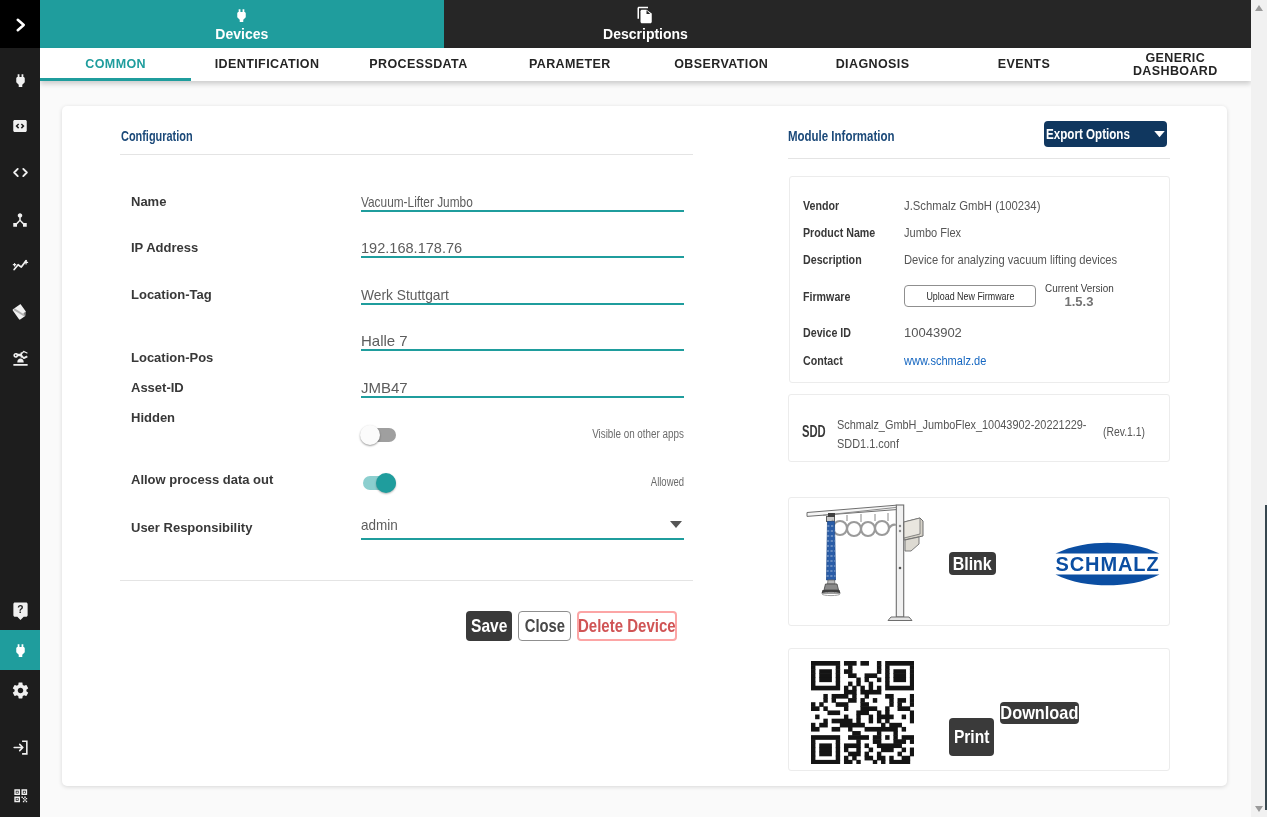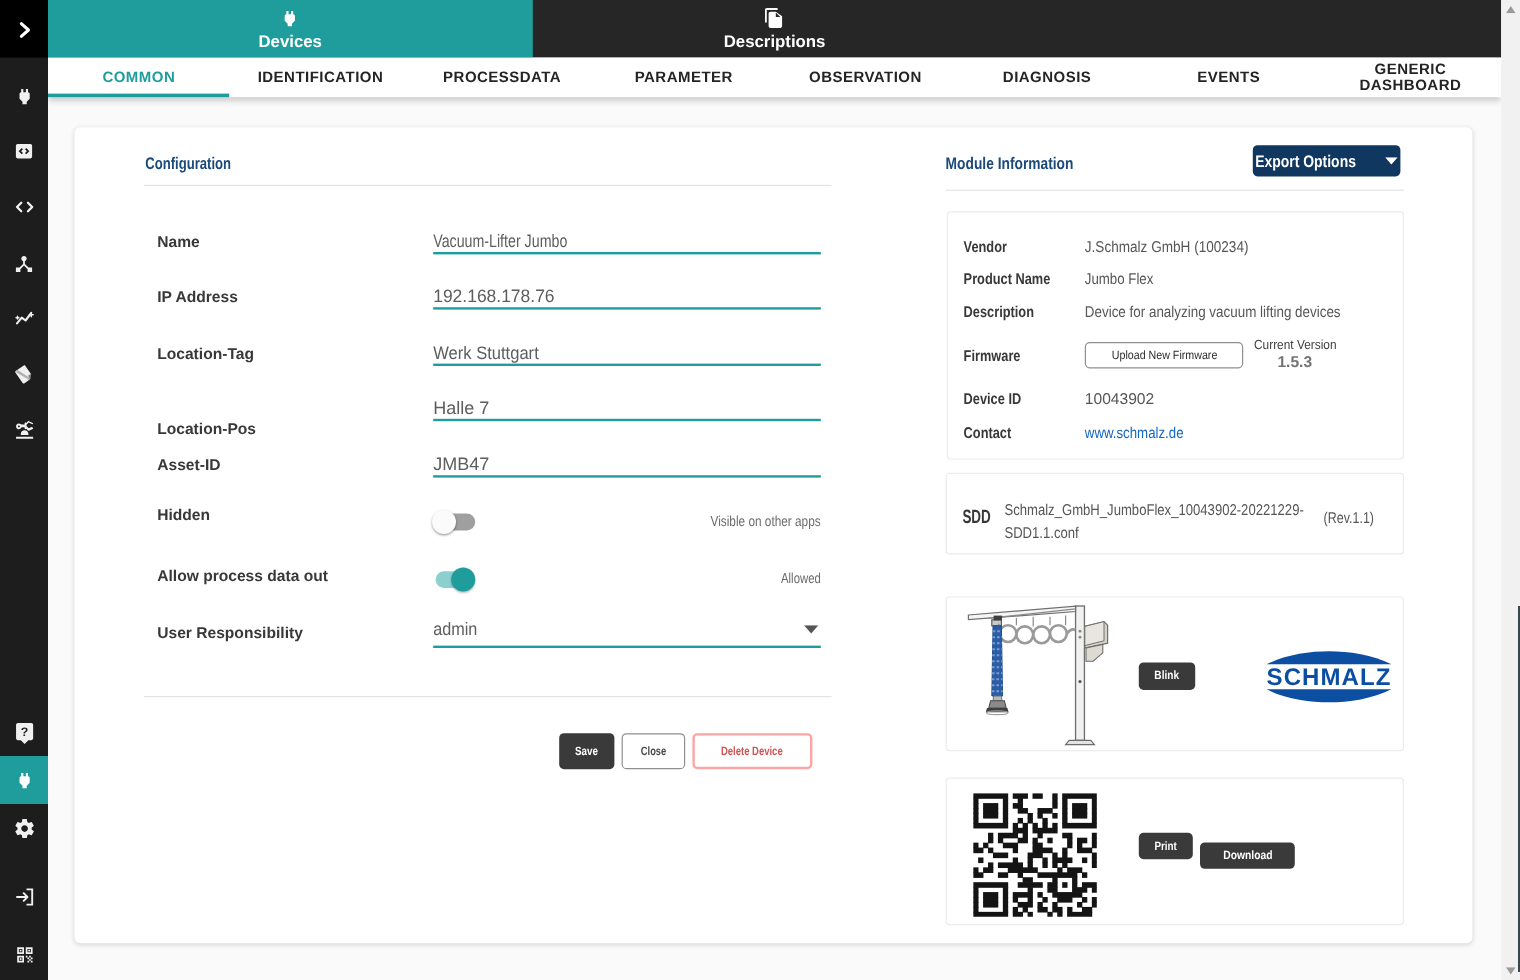--- a/index.html
+++ b/index.html
@@ -41,21 +41,21 @@
 
 
 .toggle { position:absolute; left:301px; width:33px; height:14px; border-radius:7px; }
 .toggle .knob { position:absolute; top:-3px; width:20px; height:20px; border-radius:50%; }
 .toggle.off { background:#9f9f9f; }
 .toggle.off .knob { left:-3px; background:#fbfbfb; box-shadow:0 1px 2px rgba(0,0,0,0.4); }
 .toggle.on { background:#8ccfcf; }
 .toggle.on .knob { right:0px; background:#1f9d9d; box-shadow:0 1px 2px rgba(0,0,0,0.3); }
 
 
-.btn { position:absolute; display:flex; align-items:center; justify-content:center; border-radius:4px; font-size:10px; font-weight:bold; white-space:nowrap; }
+.btn { position:absolute; display:flex; align-items:center; justify-content:center; border-radius:4px; font-size:19px; font-weight:bold; white-space:nowrap; }
 .btn span { display:inline-block; }
 .btn-dark { background:#3a3a3a; color:#fff; }
 .btn-outline { background:#fff; border:1px solid #8f8f8f; color:#484848; }
 .btn-red { background:#fff; border:2px solid #fca5a5; color:#d05455; }
 
 
 .ibox { position:absolute; background:#fff; border:1px solid #ececec; border-radius:3px; }
 .ilabel { position:absolute; font-size:13px; font-weight:bold; color:#383838; white-space:nowrap; transform-origin:left center; transform:scaleX(0.82); }
 .ivalue { position:absolute; font-size:13px; color:#565656; white-space:nowrap; transform-origin:left center; }
 a.link { color:#1667c1; text-decoration:none; }
@@ -182,21 +182,21 @@
   <div class="uline" style="top:197px;"></div>
 
   <div class="flabel" style="top:244px;">Location-Pos</div>
   <div class="fvalue" style="top:226px;">Halle 7</div>
   <div class="uline" style="top:243px;"></div>
 
   <div class="flabel" style="top:274px;">Asset-ID</div>
   <div class="fvalue" style="top:273px;">JMB47</div>
   <div class="uline" style="top:290px;"></div>
 
-  <div class="flabel" style="top:315px;">Hidden</div>
+  <div class="flabel" style="top:304px;">Hidden</div>
   <div class="toggle off" style="top:322px;">
       <div class="knob"></div>
     </div>
   <div class="fnote" style="top:321px; transform:scaleX(0.82);">Visible on other apps</div>
 
   <div class="flabel" style="top:366px;">Allow process data out</div>
   <div class="toggle on" style="top:370px;">
       <div class="knob"></div>
     </div>
   <div class="fnote" style="top:369px; transform:scaleX(0.79);">Allowed</div>
@@ -445,21 +445,21 @@
           <rect x="65.92" y="94.76" width="8.54" height="4.67"></rect>
           <rect x="78.28" y="94.76" width="4.42" height="4.67"></rect>
           <rect x="90.64" y="94.76" width="8.54" height="4.67"></rect>
           <rect x="0.0" y="98.88" width="29.14" height="4.67"></rect>
           <rect x="32.96" y="98.88" width="8.54" height="4.67"></rect>
           <rect x="45.32" y="98.88" width="4.42" height="4.67"></rect>
           <rect x="61.8" y="98.88" width="4.42" height="4.67"></rect>
           <rect x="70.04" y="98.88" width="4.42" height="4.67"></rect>
           <rect x="78.28" y="98.88" width="20.9" height="4.67"></rect>
         </svg></div>
-    <div class="btn btn-dark" style="left:160px; top:45px; width:45px; height:22px;">
+    <div class="btn btn-dark" style="left:160px; top:69px; width:45px; height:38px;">
         <span style="transform:scaleX(0.82);">Print</span>
       </div>
     <div class="btn btn-dark" style="left:211px; top:53px; width:79px; height:22px;">
         <span style="transform:scaleX(0.86);">Download</span>
       </div>
   </div>
 </div>
 
 <div class="abs" style="left:1251px; top:0; width:16px; height:817px; background:#f1f1f1; z-index:6;">
   <svg class="abs" style="left:4px; top:5px;" width="8" height="6" viewBox="0 0 8 6" fill="#9a9a9a">

